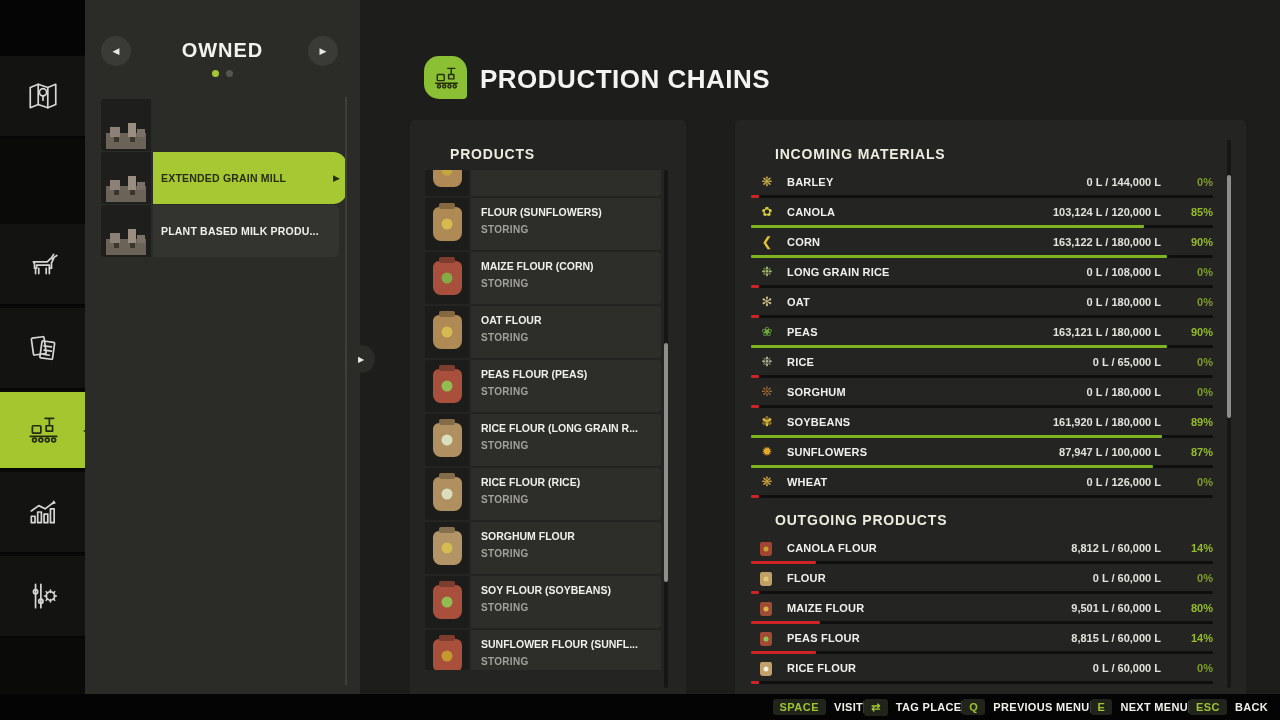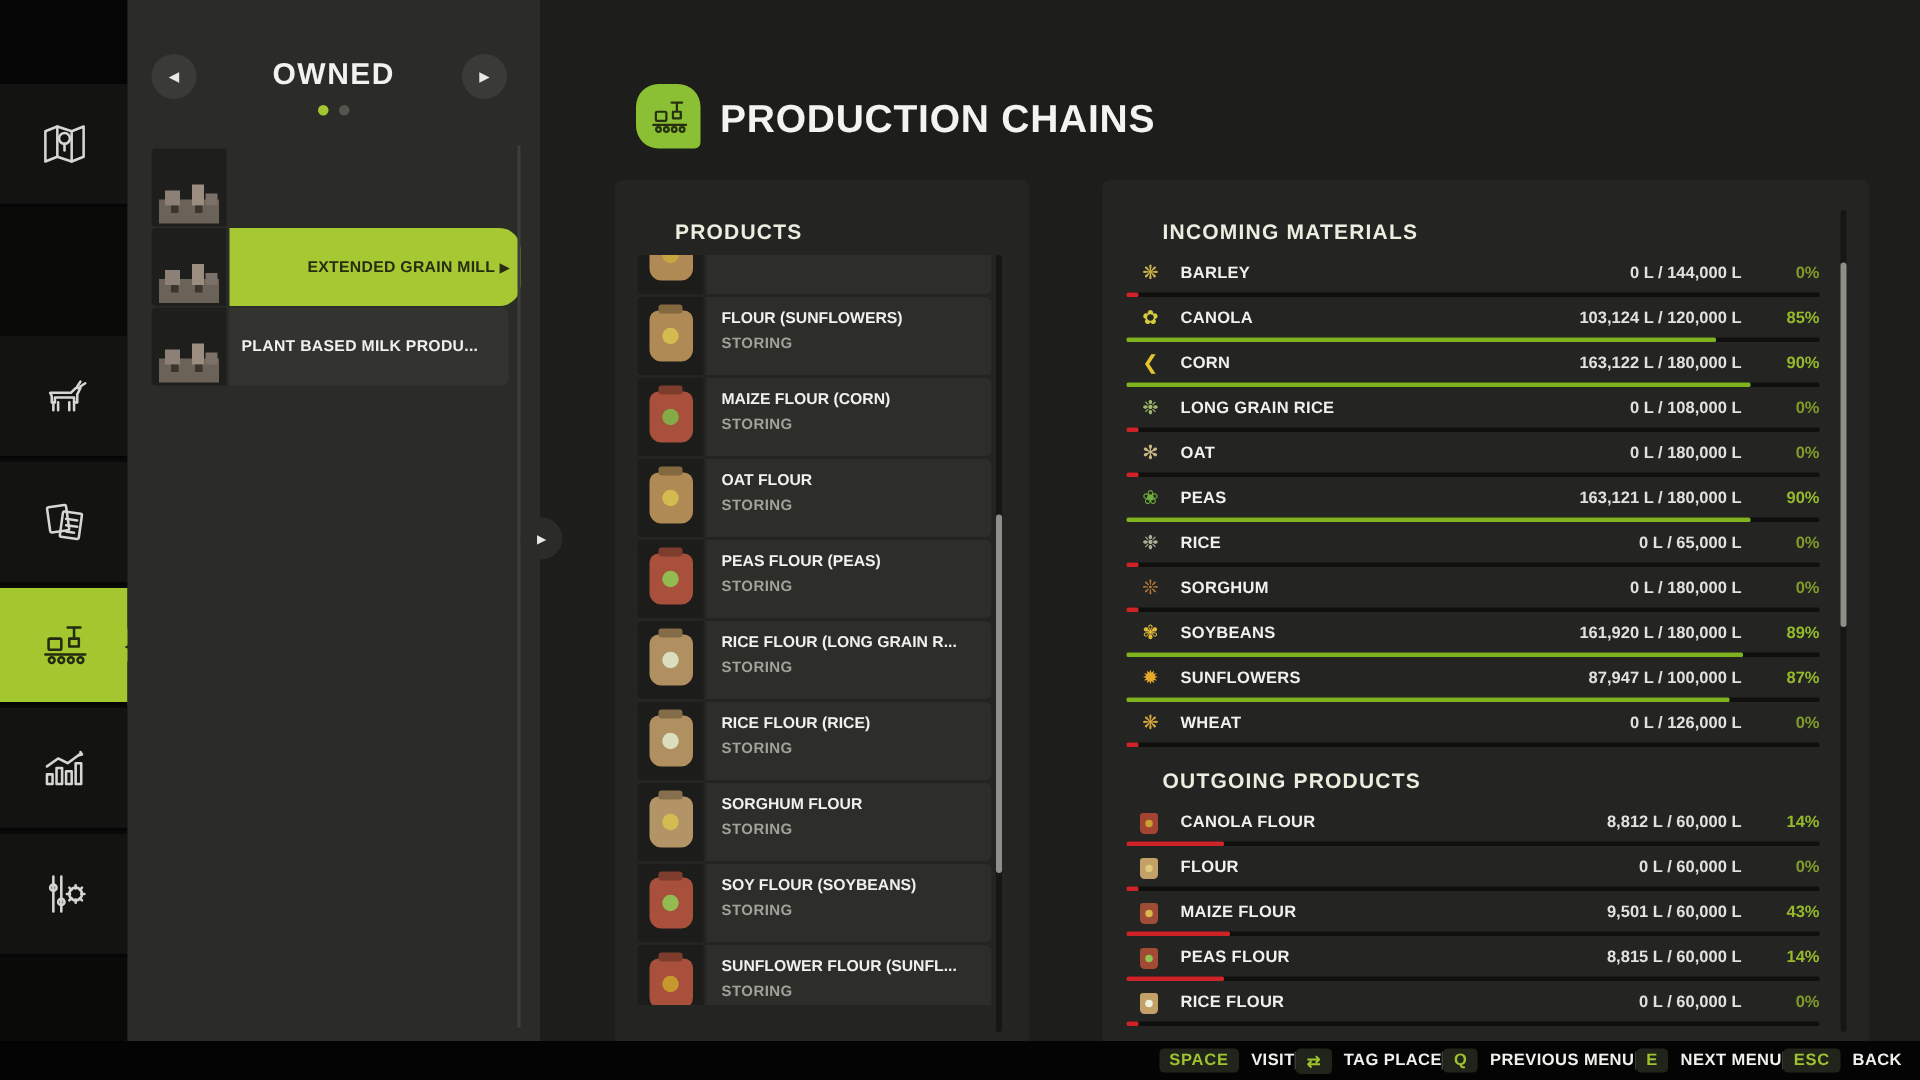--- a/index.html
+++ b/index.html
@@ -29,21 +29,21 @@
   .dot{width:7px;height:7px;border-radius:50%;background:#55554f;}
   .dot.on{background:#a4c72f;}
   #building-list{position:absolute;left:16px;top:99px;width:238px;display:flex;flex-direction:column;gap:1px;}
   .b-item{display:flex;height:52px;cursor:pointer;}
   .b-thumb{width:50px;height:52px;background:#1e1e1c;flex:none;border-radius:3px 0 0 3px;
     display:flex;align-items:flex-end;justify-content:center;overflow:hidden;}
   .b-label{flex:1;margin-left:2px;background:#33332f;border-radius:0 5px 5px 0;
     display:flex;align-items:center;padding:0 8px;position:relative;}
   .b-text{color:#f0f0ec;font-size:10.5px;font-weight:bold;letter-spacing:.2px;}
   .b-item.selected .b-label{background:#a6c933;border-radius:0 14px 14px 0;margin-right:-8px;}
-  .b-item.selected .b-text{color:#272d10;margin-left:44px;}
+  .b-item.selected .b-text{color:#272d10;}
   .b-arrow{position:absolute;right:7px;color:#272d10;font-size:9px;}
   #owned-scroll{position:absolute;left:260px;top:97px;width:2px;height:588px;background:#3e3e3a;}
   #owned-bump{position:absolute;left:347px;top:345px;width:28px;height:28px;border-radius:50%;
     background:#2b2b28;display:flex;align-items:center;justify-content:center;color:#e8e8e4;font-size:8px;}
 
   
   #page-icon{position:absolute;left:424px;top:56px;width:43px;height:43px;background:#8bbf34;
     border-radius:15px 15px 4px 15px;display:flex;align-items:center;justify-content:center;}
   #page-icon svg{width:28px;height:28px;stroke:#26300f;fill:none;stroke-width:1.7;stroke-linecap:round;stroke-linejoin:round;}
   #page-title{position:absolute;left:480px;top:64px;color:#f3f3f0;font-size:26px;font-weight:bold;letter-spacing:.5px;}
@@ -475,21 +475,21 @@
     <div class="m-bar">
       <div class="m-fill" style="width: 1.8%; background: rgb(207, 36, 39);"></div>
     </div>
   </div>
       <div class="m-row">
     <span class="m-icon sackicon" style="background: rgb(158, 76, 53);">
           <i style="background: rgb(216, 184, 74);"></i>
         </span>
     <span class="m-name">MAIZE FLOUR</span>
     <span class="m-val">9,501 L / 60,000 L</span>
-    <span class="m-pct">43%</span>
+    <span class="m-pct">80%</span>
     <div class="m-bar">
       <div class="m-fill" style="width: 15%; background: rgb(207, 36, 39);"></div>
     </div>
   </div>
       <div class="m-row">
     <span class="m-icon sackicon" style="background: rgb(163, 74, 53);">
           <i style="background: rgb(143, 198, 83);"></i>
         </span>
     <span class="m-name">PEAS FLOUR</span>
     <span class="m-val">8,815 L / 60,000 L</span>

